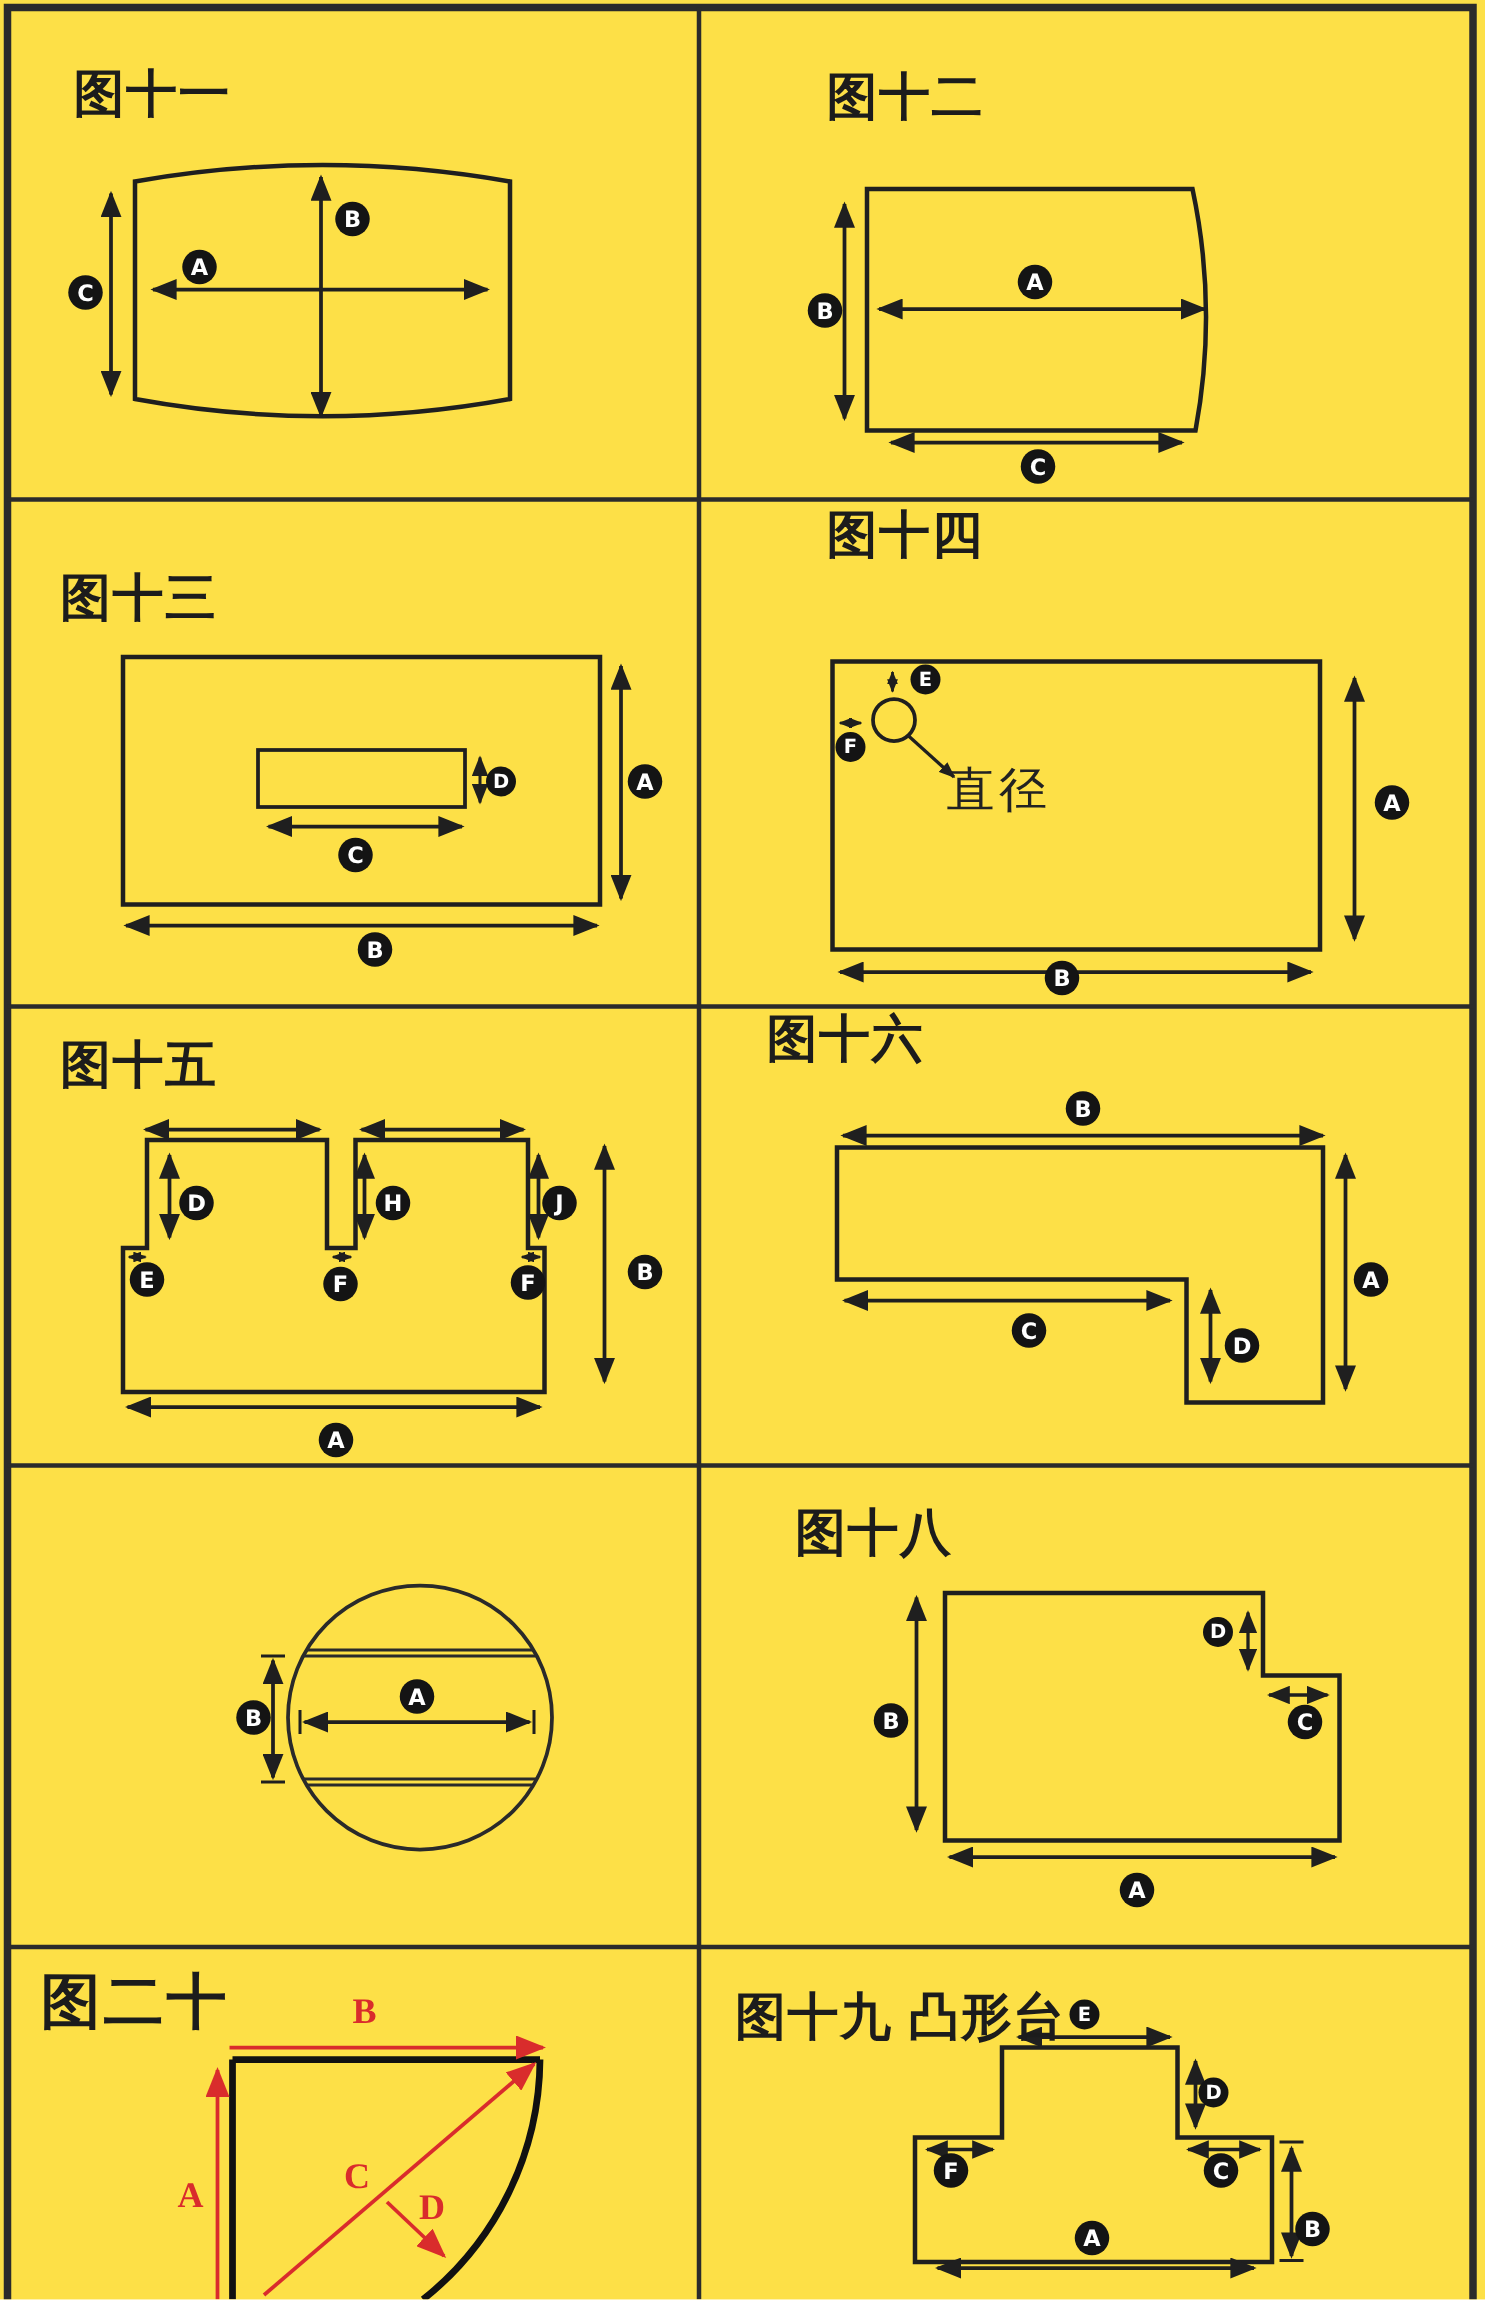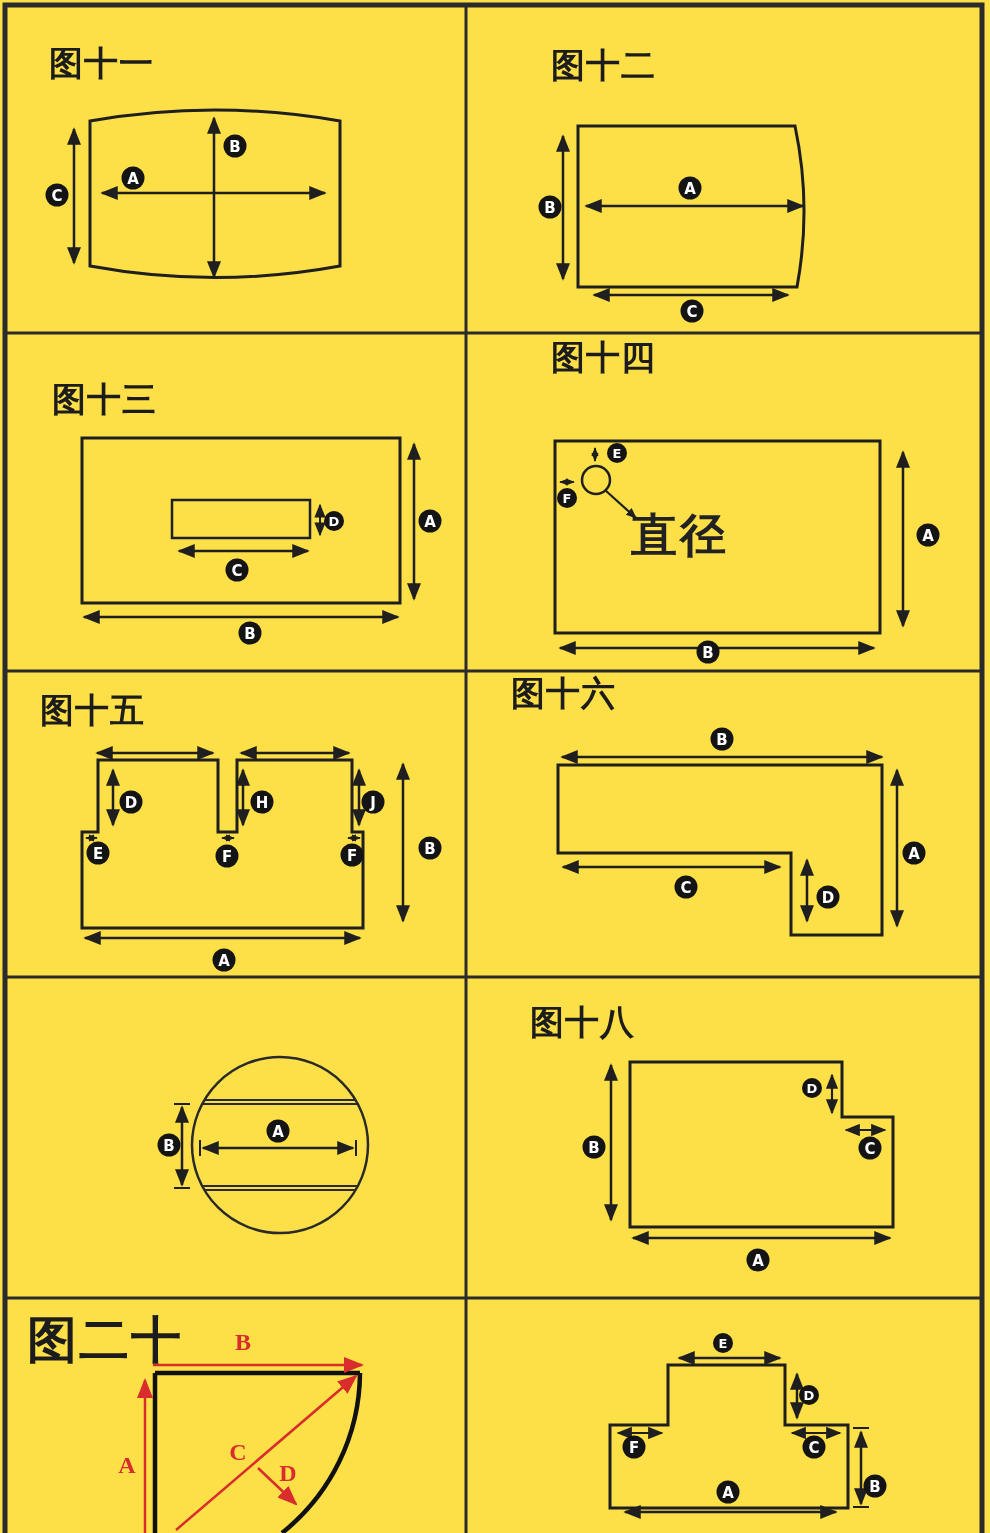--- a/index.html
+++ b/index.html
@@ -1,28 +1,28 @@
 <!DOCTYPE html>
 <html><head>
 <meta charset="utf-8">
 <style>
   html,body{margin:0;padding:0;background:#fff;}
   #stage{position:relative;width:990px;height:1533px;background:#fde047;overflow:hidden;
          font-family:"Liberation Sans", sans-serif;}
   #stage svg{position:absolute;left:0;top:0;}
   .title{position:absolute;font-size:34px;font-weight:700;color:#1c1c1c;line-height:1.05;
          letter-spacing:1px;white-space:nowrap;}
-  .title.big{font-size:50px;letter-spacing:2px;}
+  .title.big{font-size:40px;letter-spacing:2px;}
   .clab{position:absolute;width:23px;height:23px;border-radius:50%;background:#141414;color:#fff;
         font-weight:700;font-size:15px;display:flex;align-items:center;justify-content:center;
         transform:translate(-50%,-50%);font-family:"DejaVu Sans", sans-serif;}
   .clab.sm{width:20px;height:20px;font-size:13px;}
   .rlab{position:absolute;color:#d92c2c;font-family:"Liberation Serif", serif;font-weight:700;
         font-size:24px;transform:translate(-50%,-50%);}
-  .dia{position:absolute;font-size:46px;font-weight:700;color:#222;letter-spacing:3px;}
+  .dia{position:absolute;font-size:32px;font-weight:400;color:#222;letter-spacing:3px;}
 </style>
 </head>
 <body>
 
 <div id="stage">
 
 <svg width="990" height="1533" viewBox="0 0 990 1533">
   <defs>
     <marker id="mb" viewBox="0 0 10 8" markerWidth="7" markerHeight="5.6" refX="9" refY="4" orient="auto-start-reverse" markerUnits="strokeWidth">
       <path d="M0,0 L10,4 L0,8 z" fill="#1f1f1f"></path>
@@ -145,25 +145,26 @@
       <line x1="153" y1="1365" x2="362" y2="1365" marker-end="url(#mr)"></line>
       <line x1="145" y1="1533" x2="145" y2="1380" marker-end="url(#mr)"></line>
       <line x1="176" y1="1530" x2="356" y2="1376" marker-end="url(#mr)"></line>
       <line x1="258" y1="1468" x2="296" y2="1504" marker-end="url(#mr)"></line>
     </g>
   </g>
 </svg>
 
   <span class="title" style="left:49px;top:46px">图十一</span>
   <span class="title" style="left:551px;top:48px">图十二</span>
-  <span class="title" style="left:52px;top:382px">图十三</span>
+  <span class="title" style="left:40px;top:382px">图十三</span>
   <span class="title" style="left:551px;top:340px">图十四</span>
   <span class="title" style="left:40px;top:693px">图十五</span>
   <span class="title" style="left:511px;top:676px">图十六</span>
   <span class="title" style="left:530px;top:1005px">图十八</span>
+  <span class="title" style="left:490px;top:1328px">图十九 凸形台</span>
   <span class="title big" style="left:27px;top:1314px">图二十</span>
 
   <span class="dia" style="left:631px;top:505px">直径</span>
 
   <span class="clab" style="left:133px;top:178px">A</span>
   <span class="clab" style="left:235px;top:146px">B</span>
   <span class="clab" style="left:57px;top:195px">C</span>
 
   <span class="clab" style="left:690px;top:188px">A</span>
   <span class="clab" style="left:550px;top:207px">B</span>

